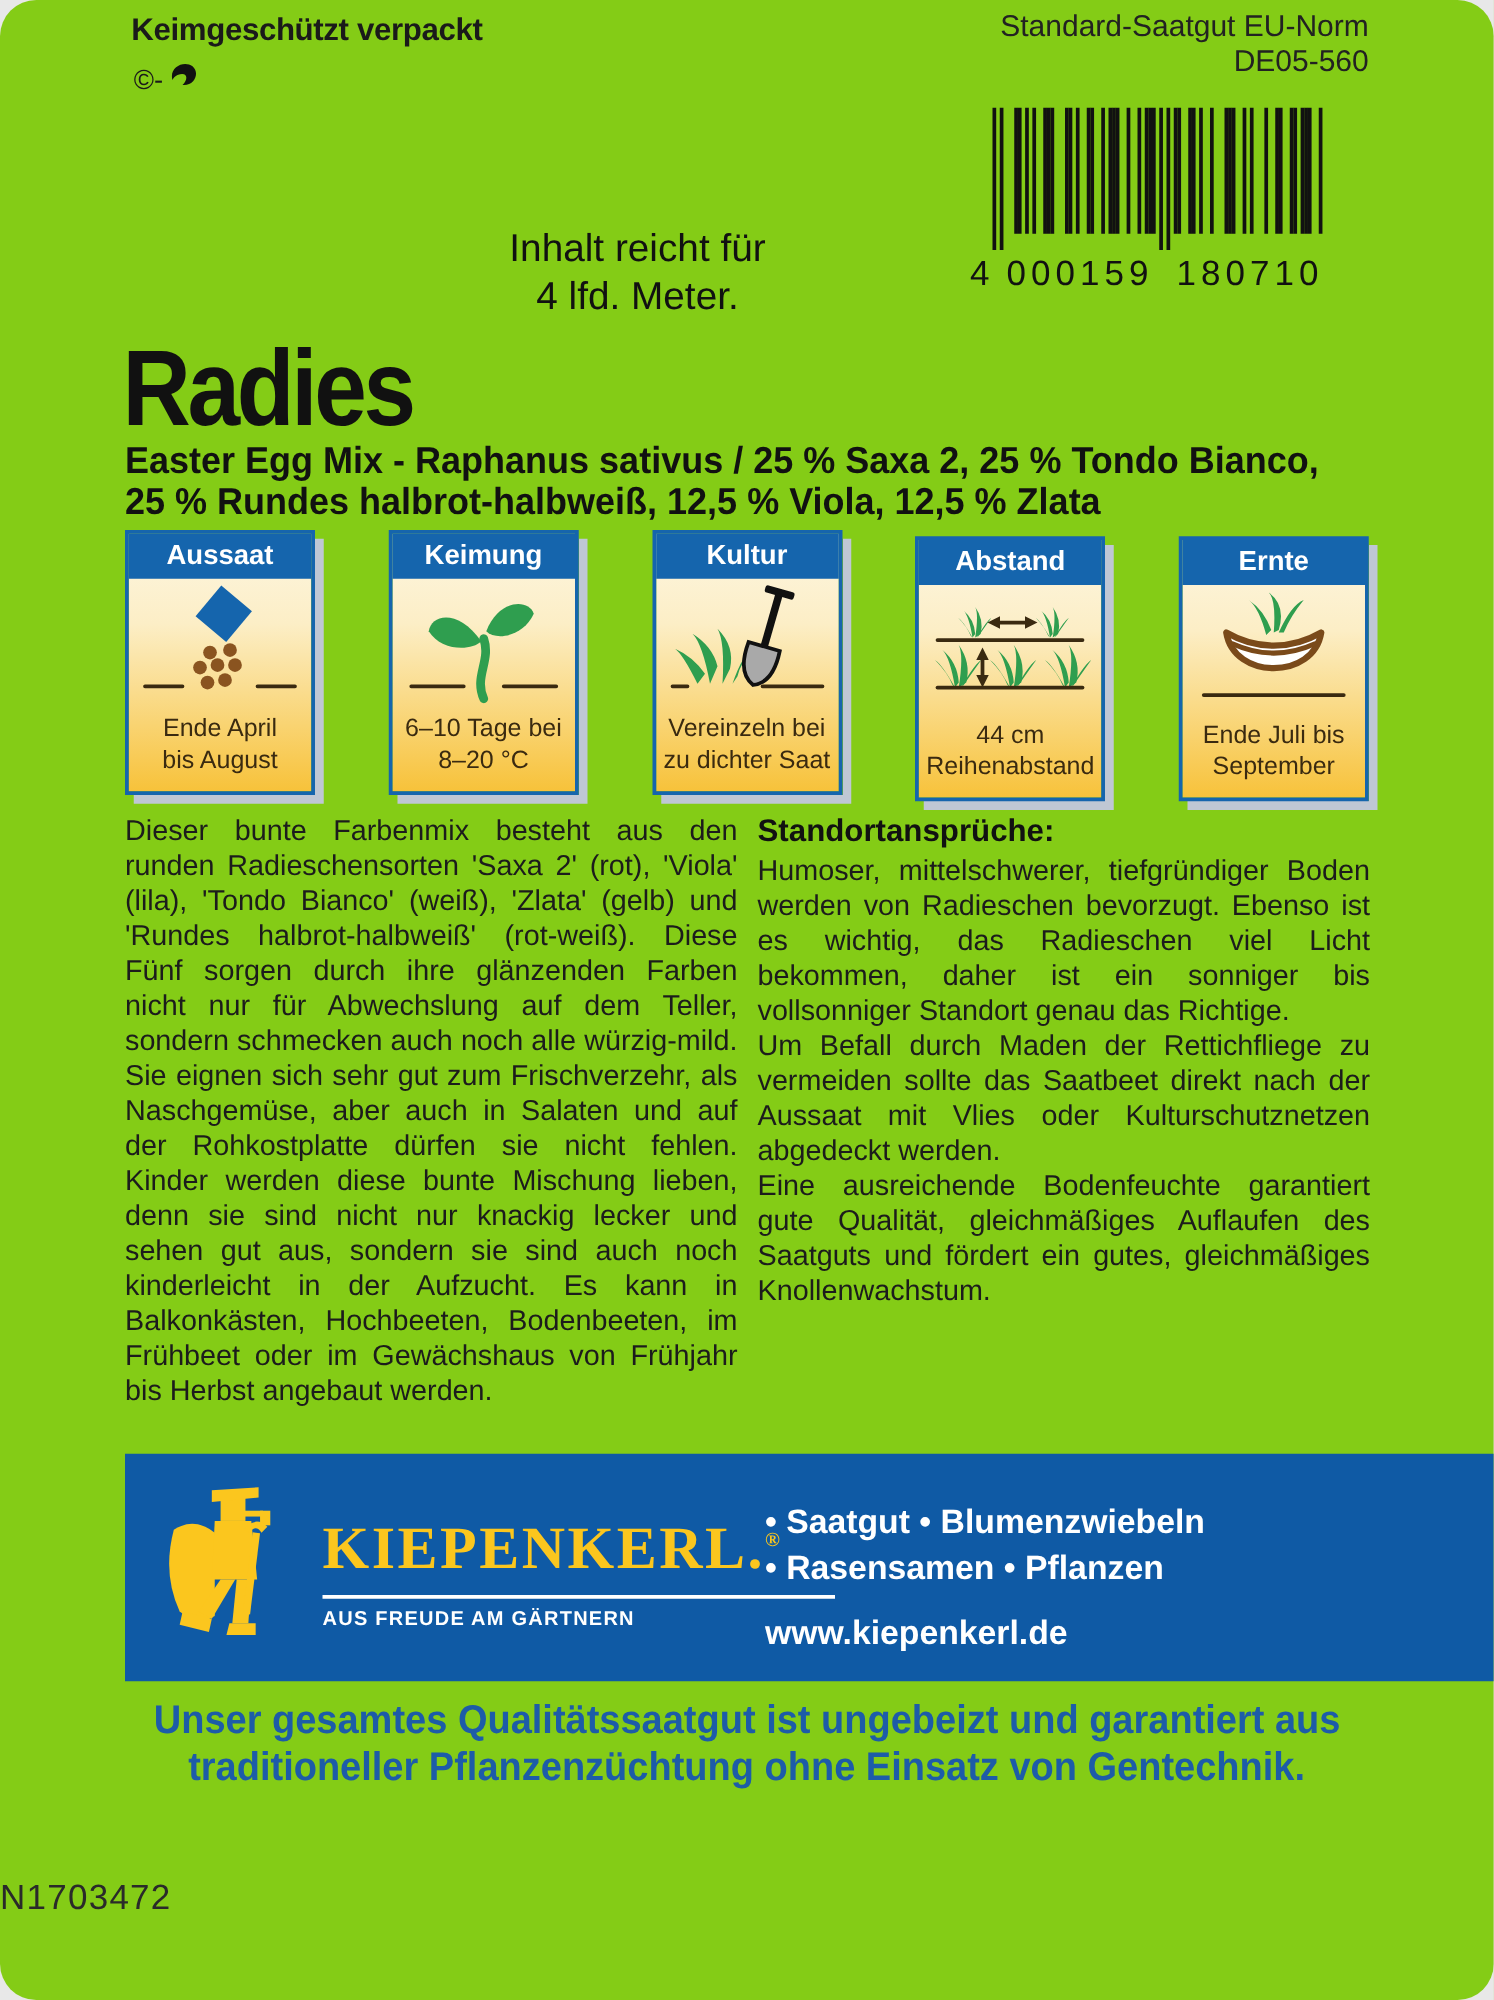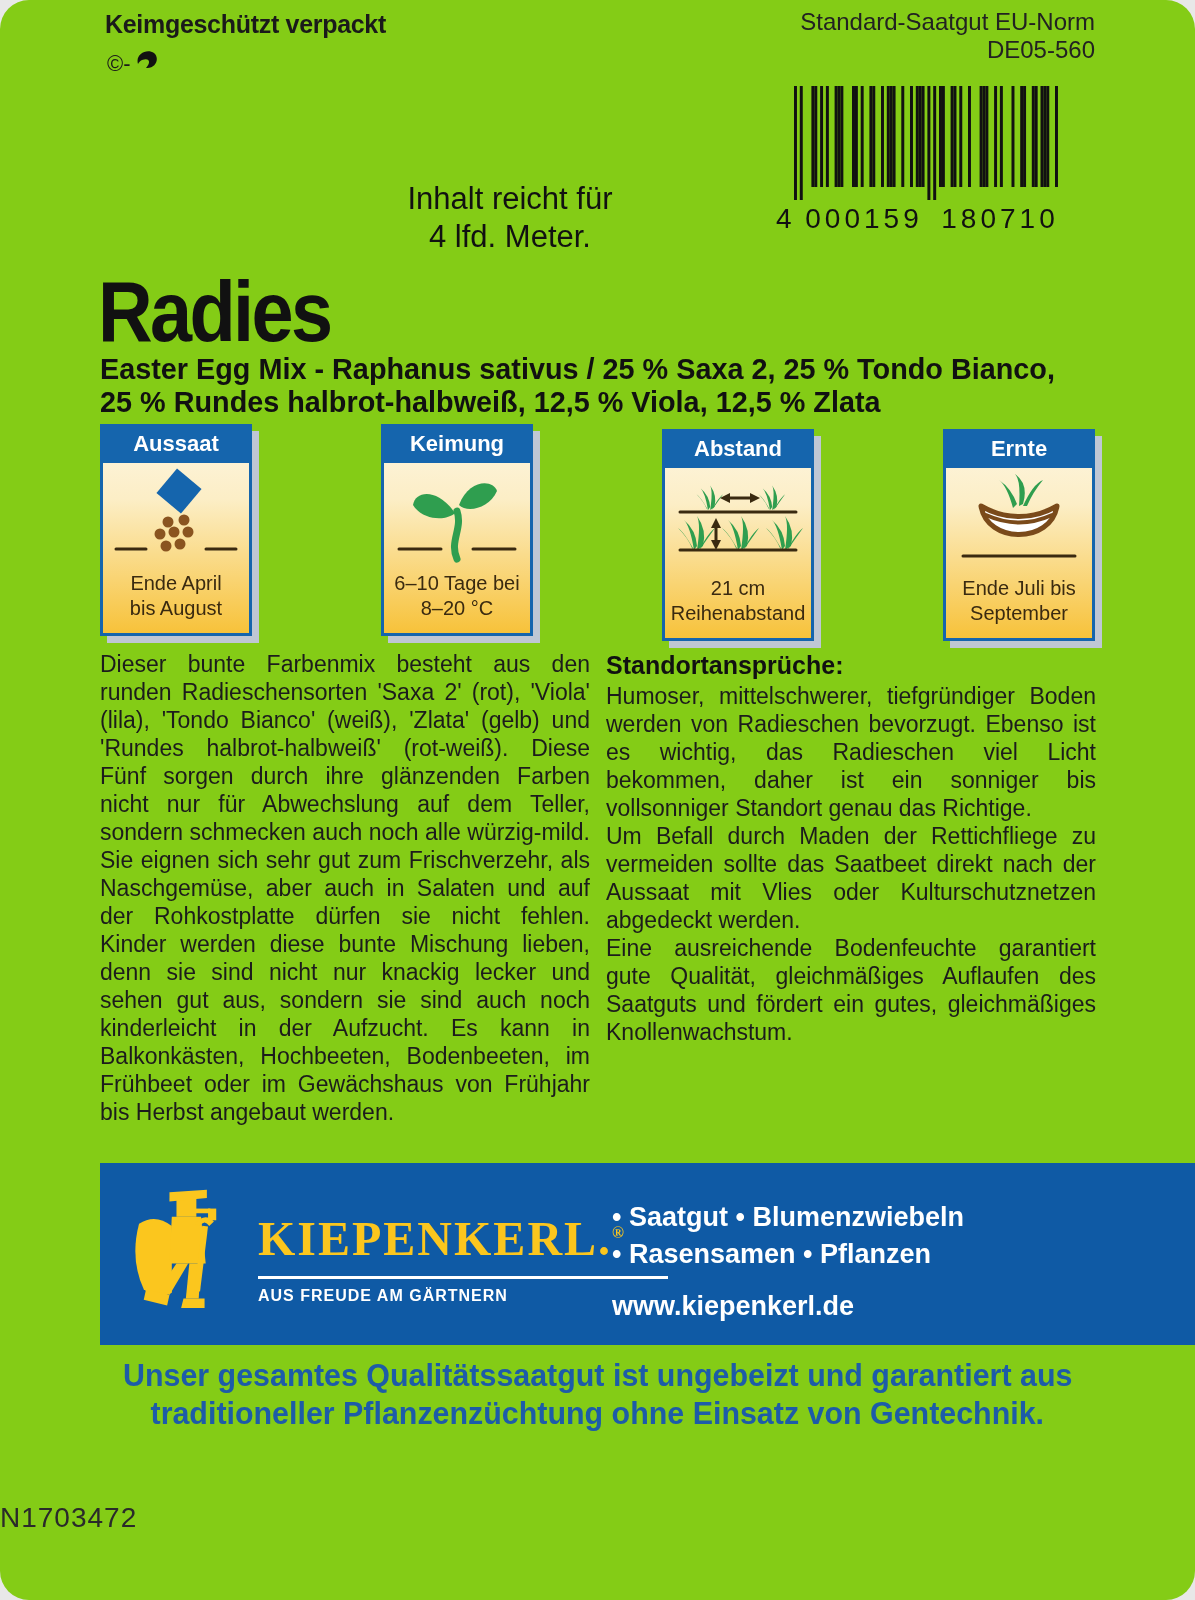--- a/index.html
+++ b/index.html
@@ -175,20 +175,43 @@
           <path class="green" d="M68 38 C78 12 102 12 106 24 C98 42 76 46 68 38 Z"></path>
           <path class="ink" d="M8 82 H50 M82 82 H124"></path>
         </svg>
       </div>
       <div class="ibox-caption">
         <div>6–10 Tage bei</div>
         <div>8–20 °C</div>
       </div>
     </div>
 
+    <div class="ibox">
+      <div class="ibox-header">Kultur</div>
+      <div class="ibox-icon">
+        <svg width="132" height="96" viewBox="0 0 132 96">
+          <g class="green">
+            <path d="M26 80 Q14 56 8 52 Q22 58 32 72 Z"></path>
+            <path d="M36 80 Q30 48 22 40 Q38 50 42 66 Z"></path>
+            <path d="M46 80 Q48 46 42 36 Q56 50 52 68 Z"></path>
+            <path d="M54 80 Q62 56 72 50 Q60 64 58 74 Z"></path>
+          </g>
+          <g transform="translate(92,6) rotate(16)">
+            <rect x="-12" y="-2" width="24" height="6" rx="2" fill="#111"></rect>
+            <rect x="-3" y="2" width="6" height="46" fill="#111"></rect>
+            <path d="M-13 46 Q-15 72 0 78 Q15 72 13 46 Z" fill="#a9a9a9" stroke="#111" stroke-width="3"></path>
+          </g>
+          <path class="ink" d="M6 82 H18 M78 82 H126"></path>
+        </svg>
+      </div>
+      <div class="ibox-caption">
+        <div>Vereinzeln bei</div>
+        <div>zu dichter Saat</div>
+      </div>
+    </div>
 
     <div class="ibox offset">
       <div class="ibox-header">Abstand</div>
       <div class="ibox-icon">
         <svg width="132" height="96" viewBox="0 0 132 96">
           <defs>
             <g id="tuft" class="green">
               <path d="M0 0 Q-10 -18 -16 -22 Q-6 -12 -2 -2 Z"></path>
               <path d="M0 0 Q-4 -24 -10 -30 Q2 -20 3 -4 Z"></path>
               <path d="M3 0 Q7 -26 3 -34 Q13 -20 9 -4 Z"></path>
@@ -204,21 +227,21 @@
           <use href="#tuft" transform="translate(22,78)"></use>
           <use href="#tuft" transform="translate(66,78)"></use>
           <use href="#tuft" transform="translate(110,78)"></use>
           <path class="ink" d="M44 54 V70" stroke-width="3"></path>
           <polygon points="44,46 39,56 49,56" fill="#3a2a10"></polygon>
           <polygon points="44,78 39,68 49,68" fill="#3a2a10"></polygon>
           <path class="ink" d="M8 78 H124"></path>
         </svg>
       </div>
       <div class="ibox-caption">
-        <div>21 cm</div>
+        <div>44 cm</div>
         <div>Reihenabstand</div>
       </div>
     </div>
 
     <div class="ibox offset">
       <div class="ibox-header">Ernte</div>
       <div class="ibox-icon">
         <svg width="132" height="96" viewBox="0 0 132 96">
           <g class="green">
             <path d="M60 36 Q54 14 46 8 Q58 16 64 32 Z"></path>

